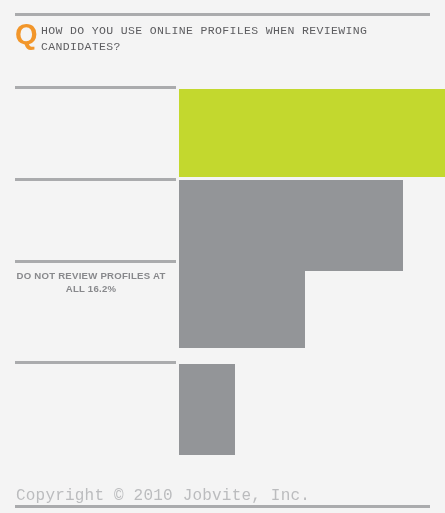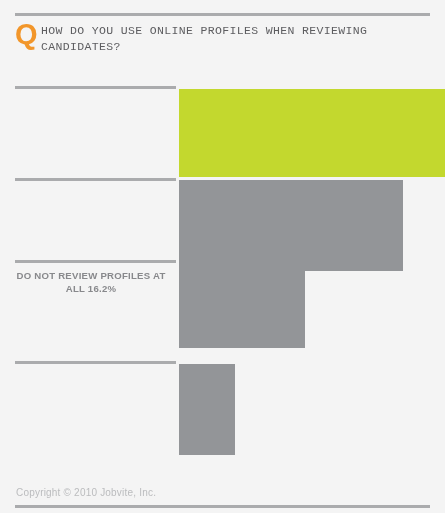--- a/index.html
+++ b/index.html
@@ -104,22 +104,22 @@
     top: 0;
   }
   .bar-green { background: #c3d82e; }
   .bar-gray  { background: #939598; }
 
   
   .footer-text {
     position: absolute;
     left: 16px;
     top: 487px;
-    font-family: Liberation Sans, sans-serif;
-    font-size: 10px;
+    font-family: Liberation Mono, monospace;
+    font-size: 16px;
     letter-spacing: 0.2px;
     color: #bbbcbe;
   }
   .footer-rule {
     position: absolute;
     left: 15px;
     top: 505px;
     width: 415px;
     height: 3px;
     background: #aaabad;

